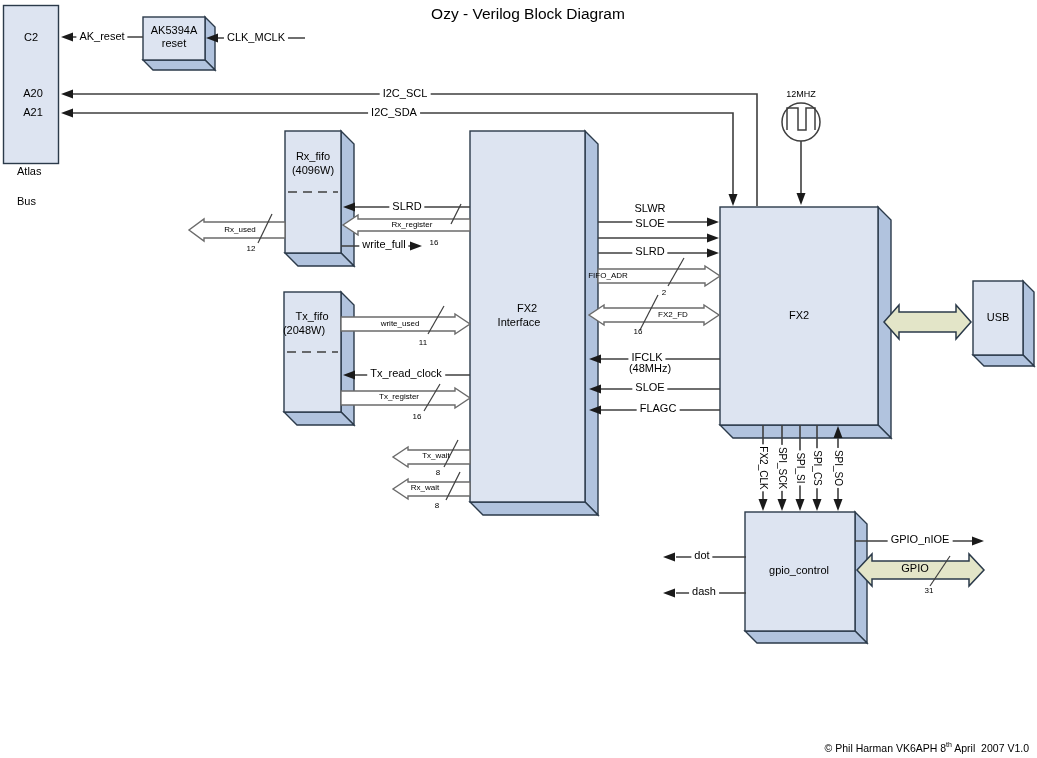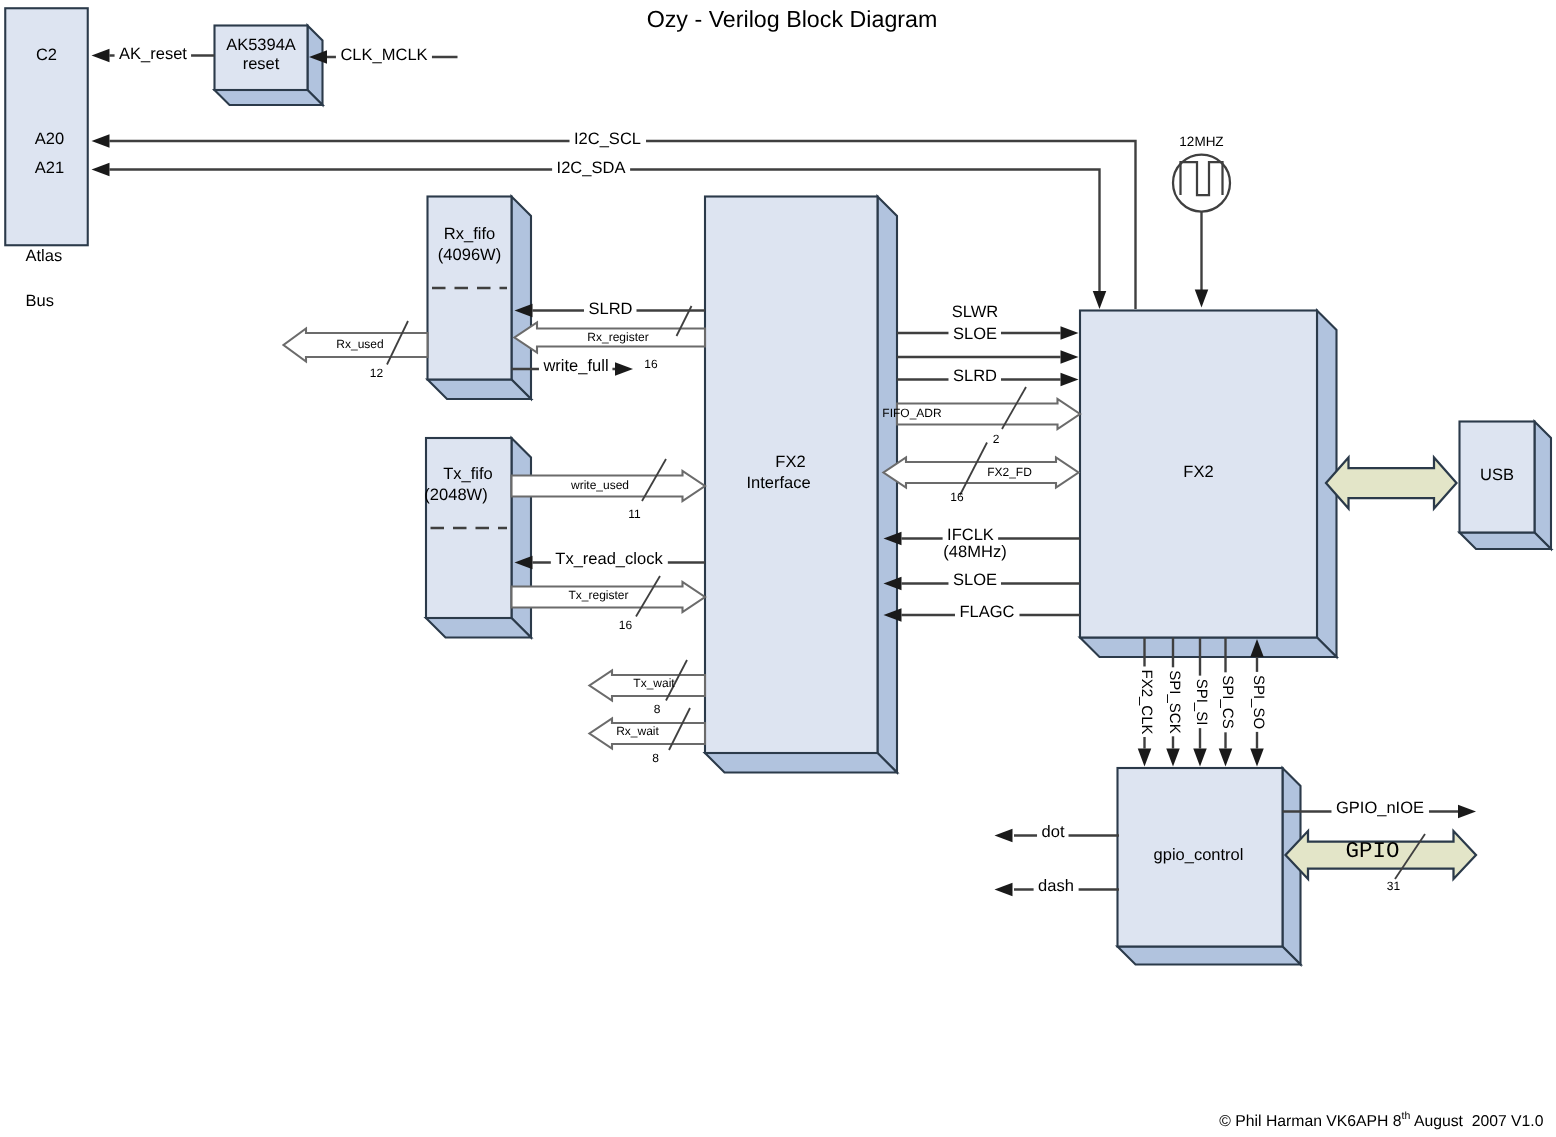--- a/index.html
+++ b/index.html
@@ -17,21 +17,21 @@
   .dash-sep{stroke:#3f3f3f;stroke-width:1.6;stroke-dasharray:9,6;}
   .osc{fill:#ffffff;stroke:#3f3f3f;stroke-width:1.5;}
   .osc-wave{fill:none;stroke:#3f3f3f;stroke-width:1.5;}
   
   .lbl{position:absolute;transform:translate(-50%,-50%);font-size:11px;color:#000;
        white-space:nowrap;line-height:1.25;text-align:right;}
   .bg{background:#fff;padding:0 3px;}
   .sm{font-size:8px;}
   .xs{font-size:9px;}
   .ttl{font-size:15.5px;}
-  .big{font-size:15px;font-family:Liberation Mono, monospace;}
+  .big{font-size:11px;}
   .v{writing-mode:vertical-rl;font-size:10px;background:#fff;padding:2px 0;}
   .left-al{transform:translate(0,-50%);text-align:left;}
   .copyright{position:absolute;right:8px;top:741px;font-size:10.5px;color:#000;}
   .copyright span{white-space:pre;}
   .copyright sup{font-size:7px;}
 </style>
 </head>
 <body>
 
 <div class="canvas">
@@ -264,15 +264,15 @@
 <div class="lbl v" style="left:800px;top:468px">SPI_SI</div>
 <div class="lbl v" style="left:817px;top:468px">SPI_CS</div>
 <div class="lbl v" style="left:838px;top:468px">SPI_SO</div>
 
 <div class="lbl bg" style="left:702px;top:556px">dot</div>
 <div class="lbl bg" style="left:704px;top:592px">dash</div>
 <div class="lbl bg" style="left:920px;top:540px">GPIO_nIOE</div>
 <div class="lbl big" style="left:915px;top:569px">GPIO</div>
 <div class="lbl sm" style="left:929px;top:591px">31</div>
 
-<div class="copyright"><span>© Phil Harman VK6APH 8</span><sup>th</sup><span> August  2007 V1.0</span></div>
+<div class="copyright"><span>© Phil Harman VK6APH 8</span><sup>th</sup><span> April  2007 V1.0</span></div>
 
 </div>
 
 </body></html>

